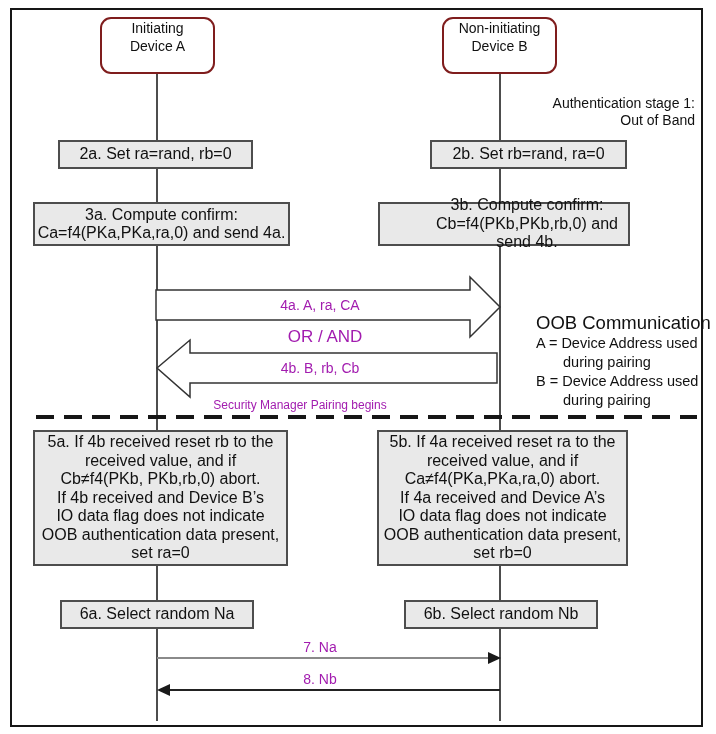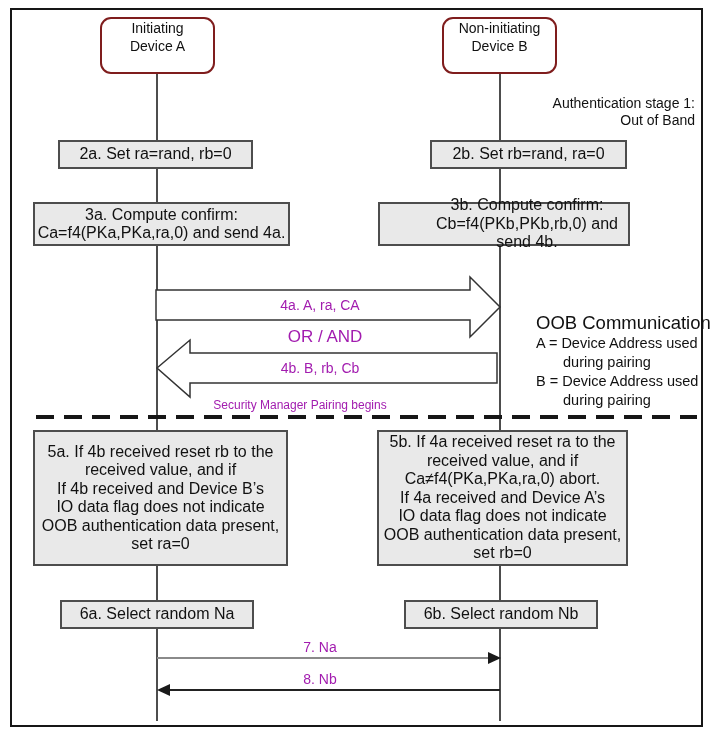--- a/index.html
+++ b/index.html
@@ -88,20 +88,21 @@
     <div>Ca=f4(PKa,PKa,ra,0) and send 4a.</div>
   </div>
   <div class="gbox z2" style="left:378px;top:202px;width:252px;height:44px;padding-left:46px;">
     <div>3b. Compute confirm:</div>
     <div>Cb=f4(PKb,PKb,rb,0) and send 4b.</div>
   </div>
 
   <div class="gbox z2" style="left:33px;top:430px;width:255px;height:136px;">
     <div>5a. If 4b received reset rb to the</div>
     <div>received value, and if</div>
+    <div>Cb≠f4(PKb, PKb,rb,0) abort.</div>
     <div>If 4b received and Device B’s</div>
     <div>IO data flag does not indicate</div>
     <div>OOB authentication data present,</div>
     <div>set ra=0</div>
   </div>
   <div class="gbox z2" style="left:377px;top:430px;width:251px;height:136px;">
     <div>5b. If 4a received reset ra to the</div>
     <div>received value, and if</div>
     <div>Ca≠f4(PKa,PKa,ra,0) abort.</div>
     <div>If 4a received and Device A’s</div>

